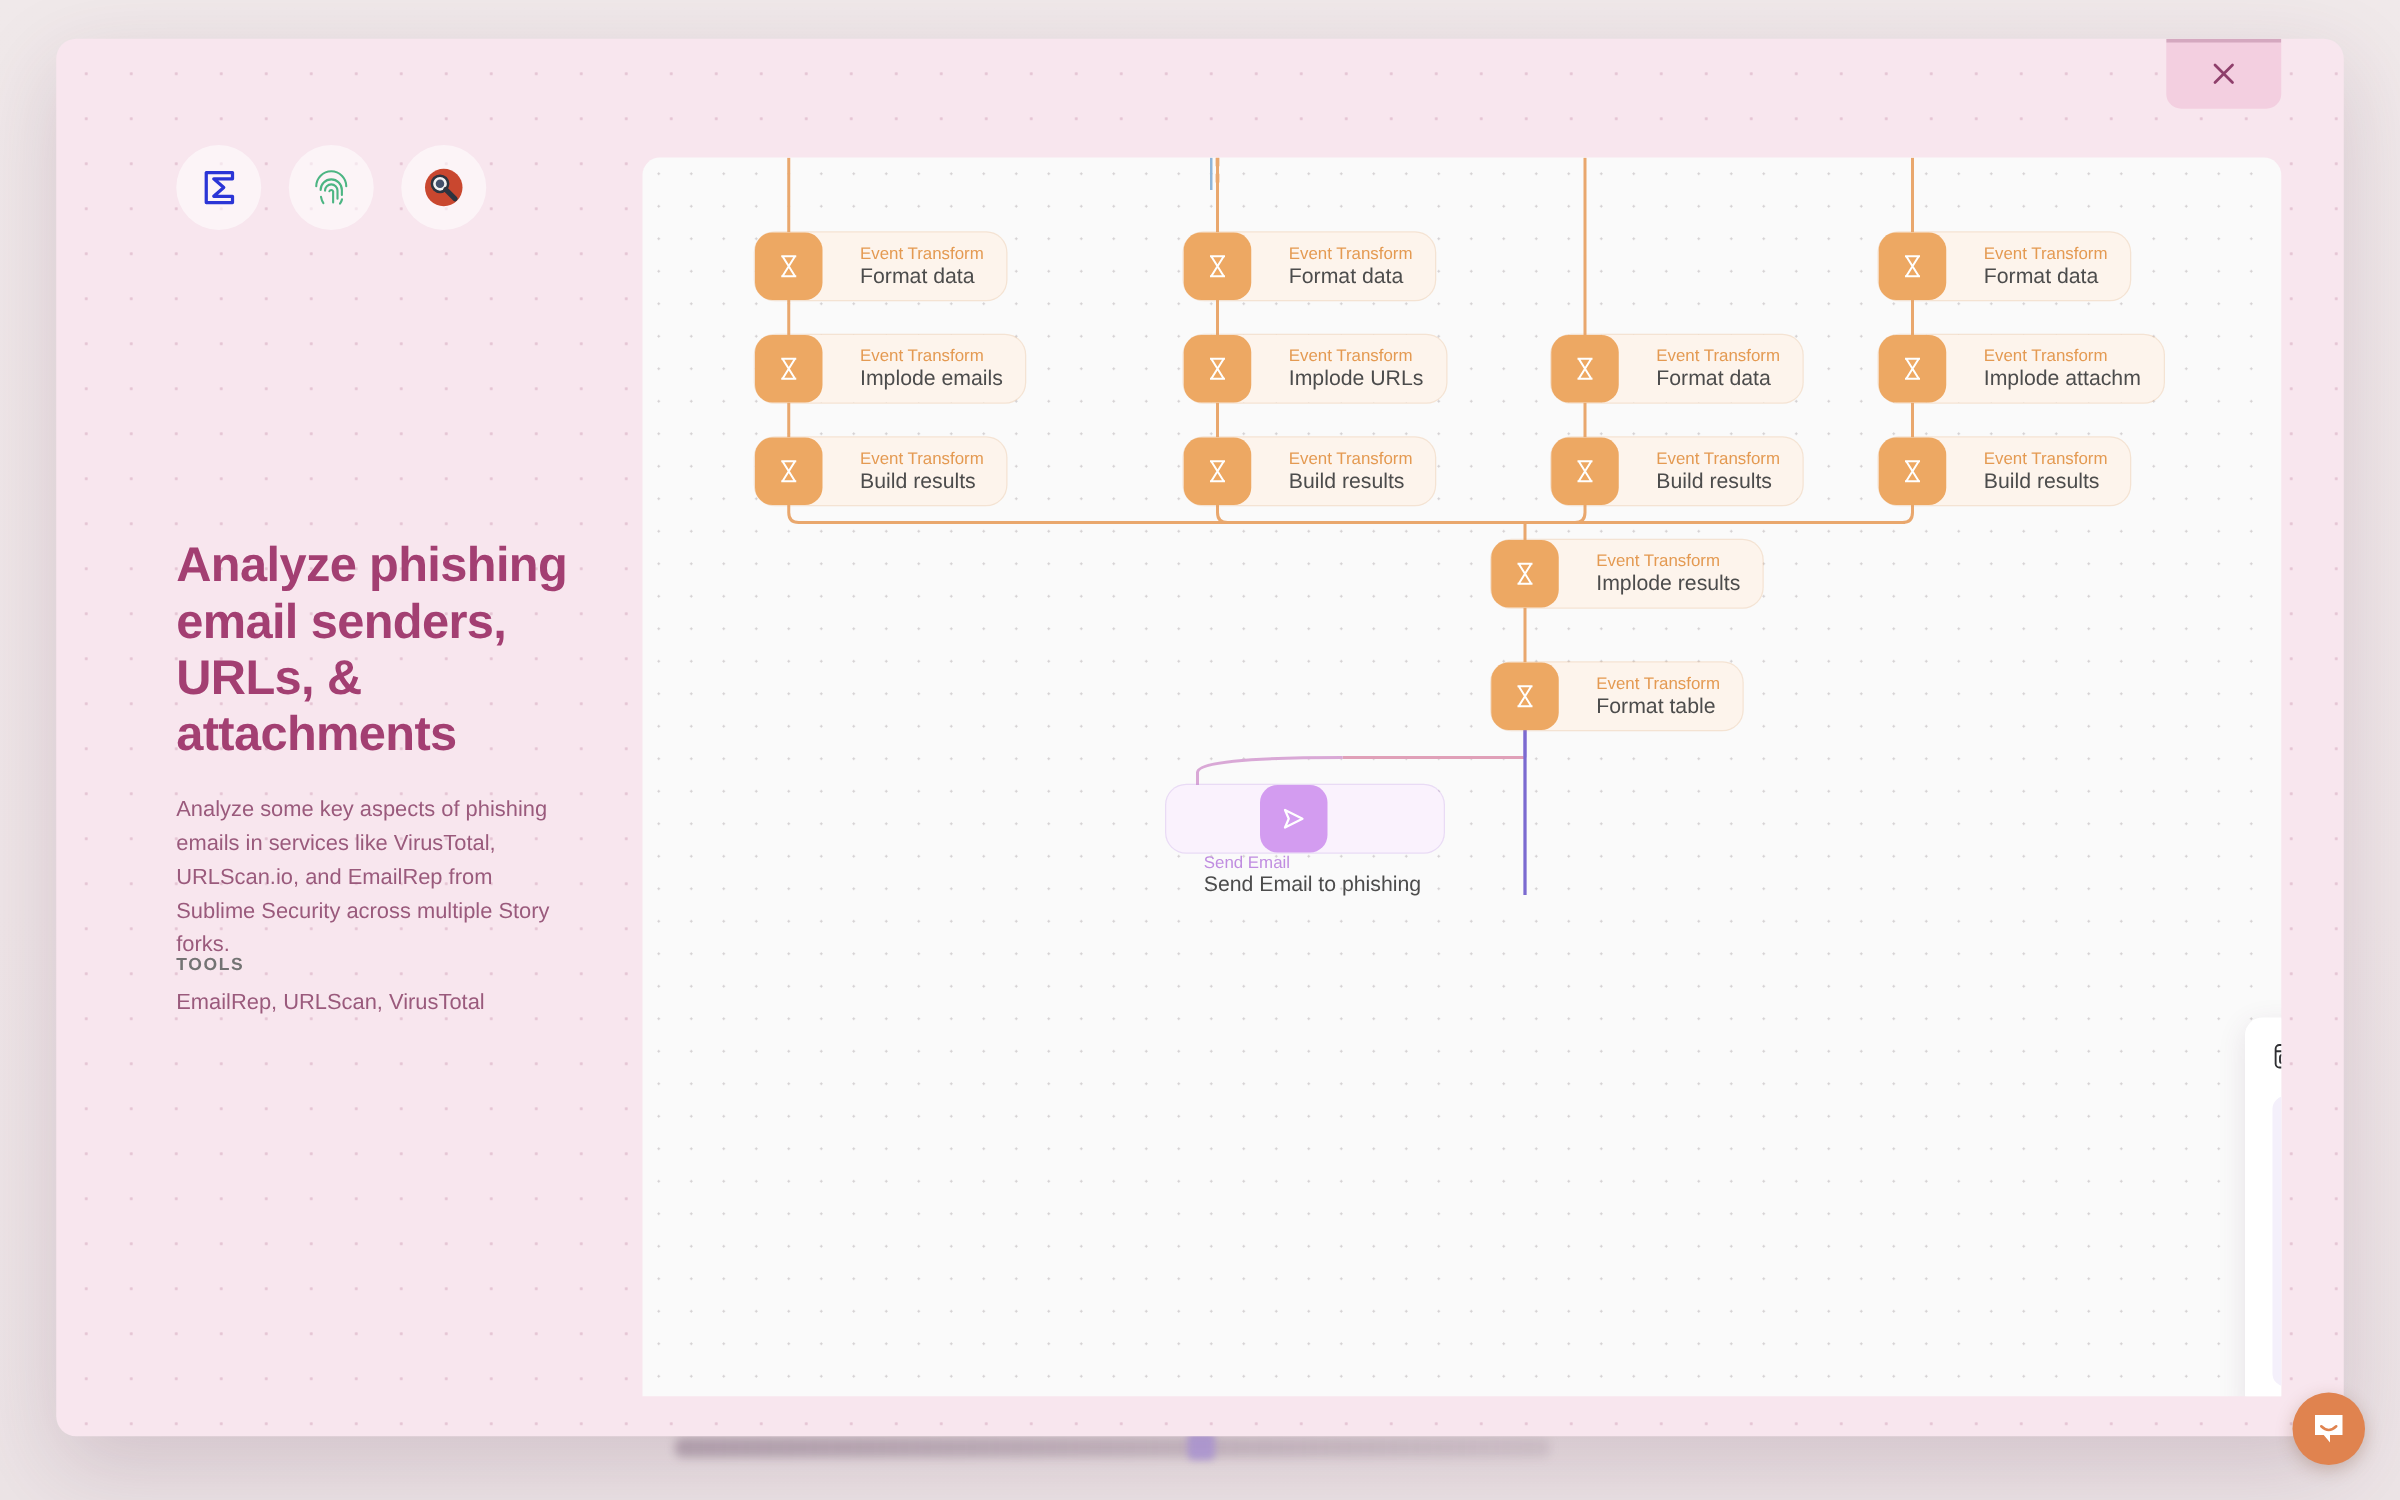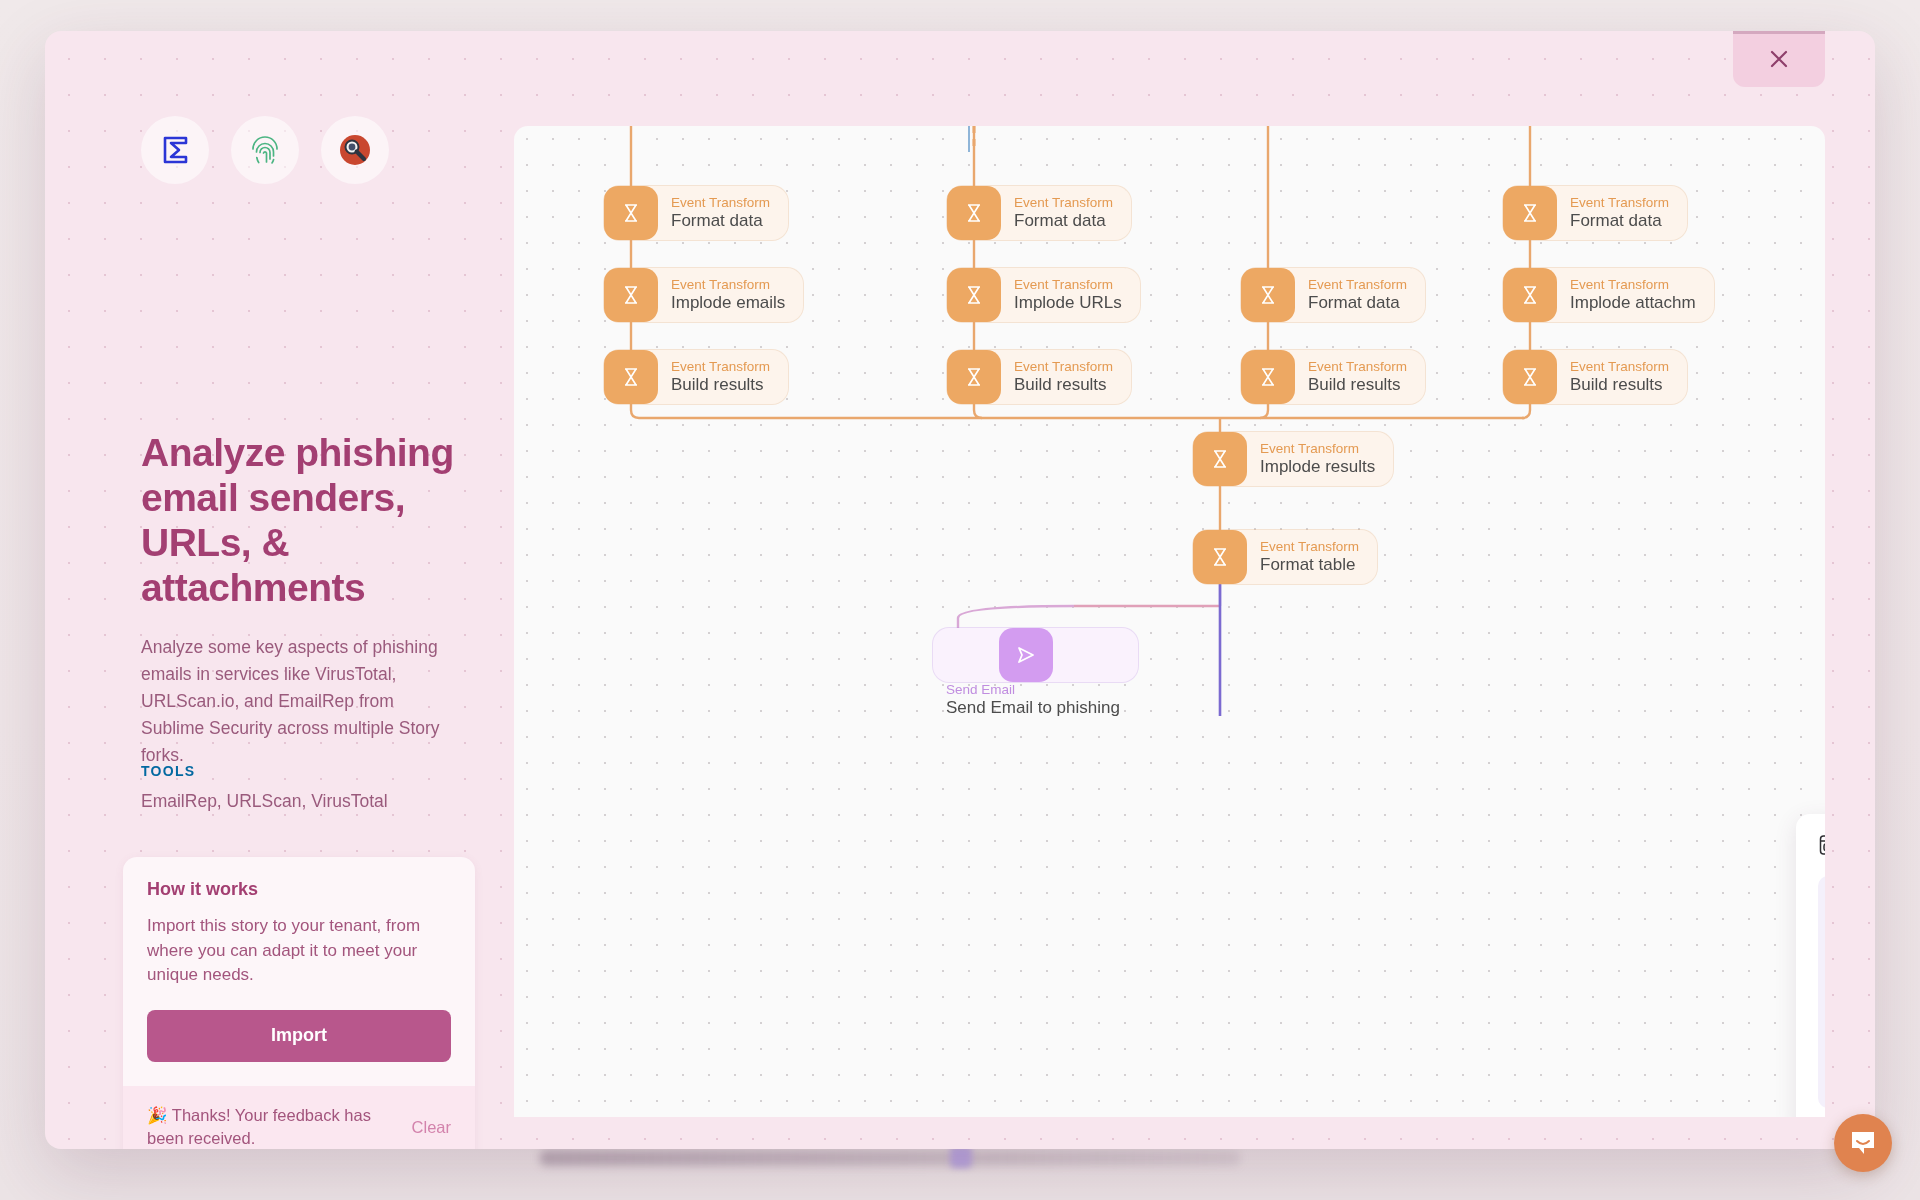--- a/index.html
+++ b/index.html
@@ -63,21 +63,21 @@
     font-size:39px;line-height:1.15;font-weight:700;color:#a33f72;
     letter-spacing:-.5px;
     margin-top:20px;
   }
   .desc{
     position:absolute;left:96px;top:585px;width:320px;
     font-size:17.5px;line-height:1.55;color:#9a5a7c;
   }
   .tools-label{
     position:absolute;left:96px;top:732px;
-    font-size:14px;letter-spacing:1.3px;font-weight:600;color:#0369a1;
+    font-size:14px;letter-spacing:1.3px;font-weight:600;color:#737373;
   }
   .tools-value{
     position:absolute;left:96px;top:760px;
     font-size:17.5px;color:#9a5a7c;
   }
 
   .howcard{
     position:absolute;left:78px;top:826px;width:352px;
     background:#fdf6f9;border-radius:14px;overflow:hidden;
     box-shadow:0 2px 10px rgba(150,80,120,.08);
@@ -117,21 +117,21 @@
     background:#fdf4ec;border-radius:16px;
     height:54px;padding-right:18px;
     box-shadow:0 0 0 1px rgba(230,170,110,.28);
     white-space:nowrap;
     cursor:pointer;
   }
   .node .ico{
     width:54px;height:54px;border-radius:14px;background:#eda863;
     display:flex;align-items:center;justify-content:center;flex:0 0 54px;
   }
-  .node .txt{padding-left:13px;display:flex;flex-direction:column;justify-content:center;line-height:1.15;}
+  .node .txt{padding-left:30px;display:flex;flex-direction:column;justify-content:center;line-height:1.15;}
   .node .kind{font-size:13.5px;color:#e49a52;}
   .node .name{font-size:17px;color:#4c4c4c;}
   .node.email{background:#faf2fd;box-shadow:0 0 0 1px rgba(190,140,235,.28);}
   .node.email .ico{background:#d39cf0;}
   .node.email .kind{color:#c08de0;}
 
   
   .results-card{
     position:absolute;left:1282px;top:688px;width:344px;height:320px;
     background:#fff;border-radius:14px;box-shadow:0 6px 22px rgba(90,60,90,.13);
@@ -194,31 +194,20 @@
           <path d="M21.6 21.6 L29 29" stroke="#2e3440" stroke-width="4.2" stroke-linecap="round"></path>
         </svg>
       </div>
     </div>
 
     <h1 class="headline">Analyze phishing email senders, URLs, &amp; attachments</h1>
     <p class="desc">Analyze some key aspects of phishing emails in services like VirusTotal, URLScan.io, and EmailRep from Sublime Security across multiple Story forks.</p>
     <div class="tools-label">TOOLS</div>
     <div class="tools-value">EmailRep, URLScan, VirusTotal</div>
 
-    <div class="howcard">
-      <div class="pad">
-        <div class="how-title">How it works</div>
-        <div class="how-body">Import this story to your tenant, from where you can adapt it to meet your unique needs.</div>
-        <button class="import-btn">Import</button>
-      </div>
-      <div class="feedback">
-        <div class="feedback-text">🎉 Thanks! Your feedback has been received.</div>
-        <div class="clear-link">Clear</div>
-      </div>
-    </div>
   </div>
 
   <div class="canvas">
     <div class="flow">
       <svg width="1320" height="990">
         <g fill="none" stroke="#e9a76d" stroke-width="2.4">
 
           <path d="M117 0 V60"></path>
           <path d="M117 114 V142"></path>
           <path d="M117 196 V224"></path>

